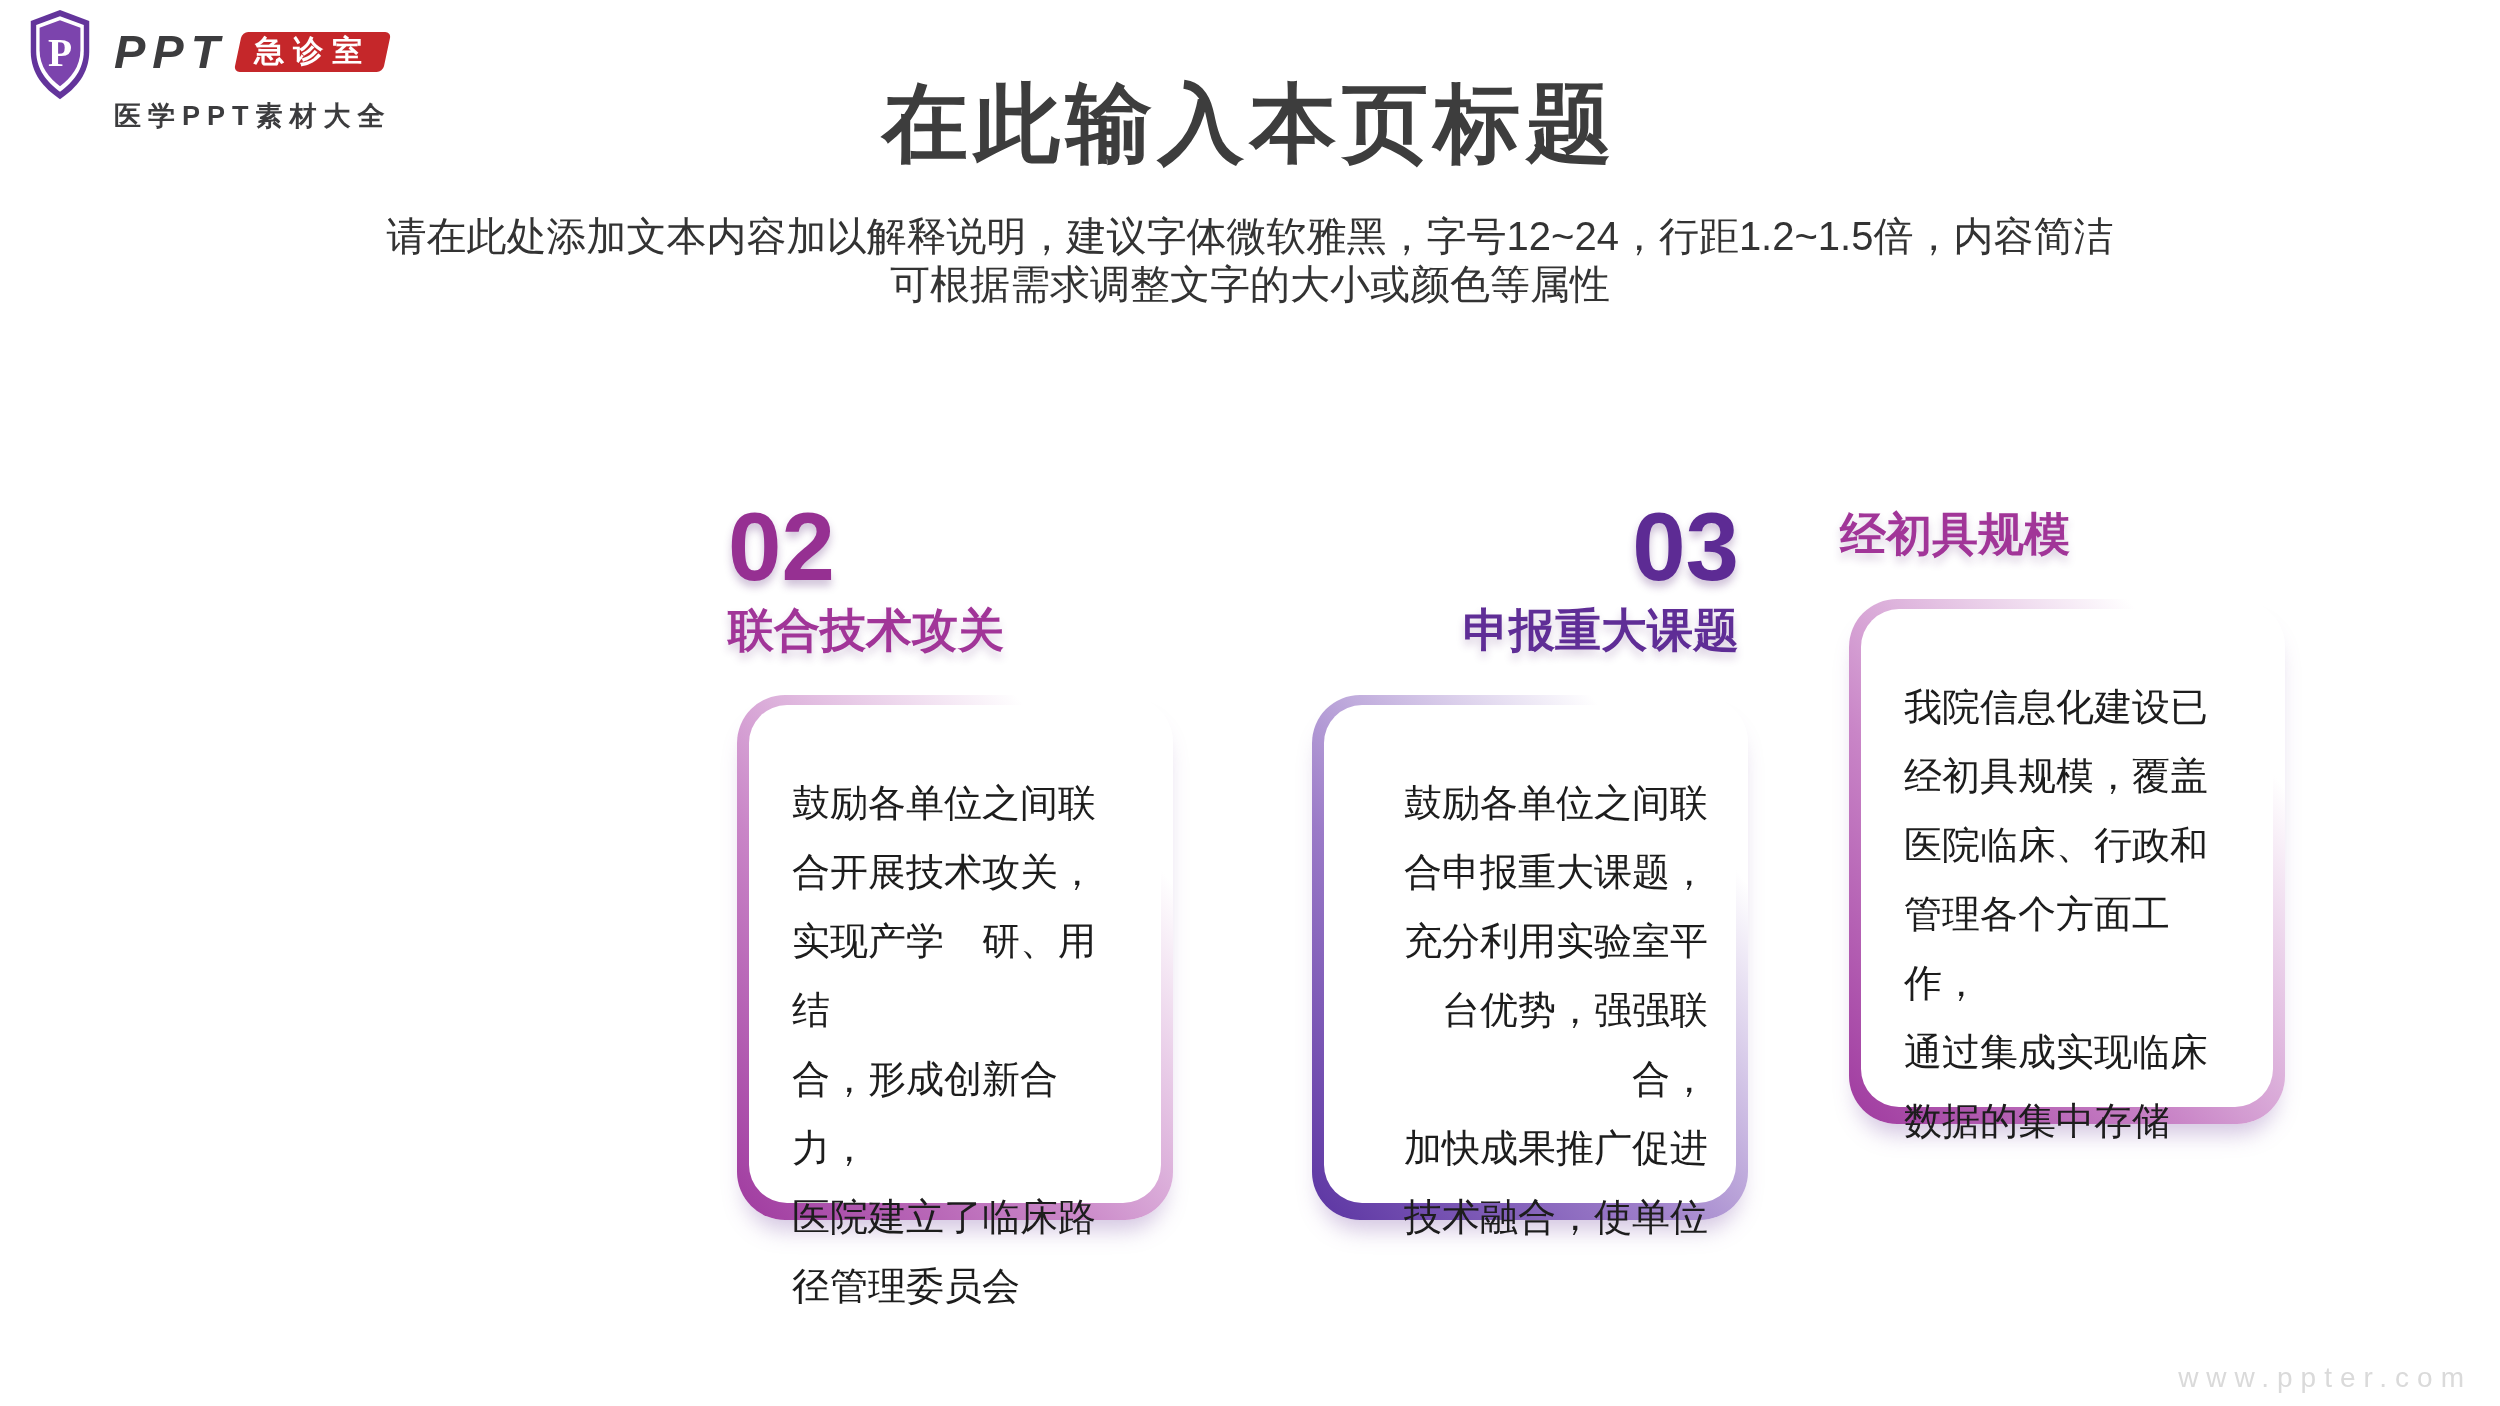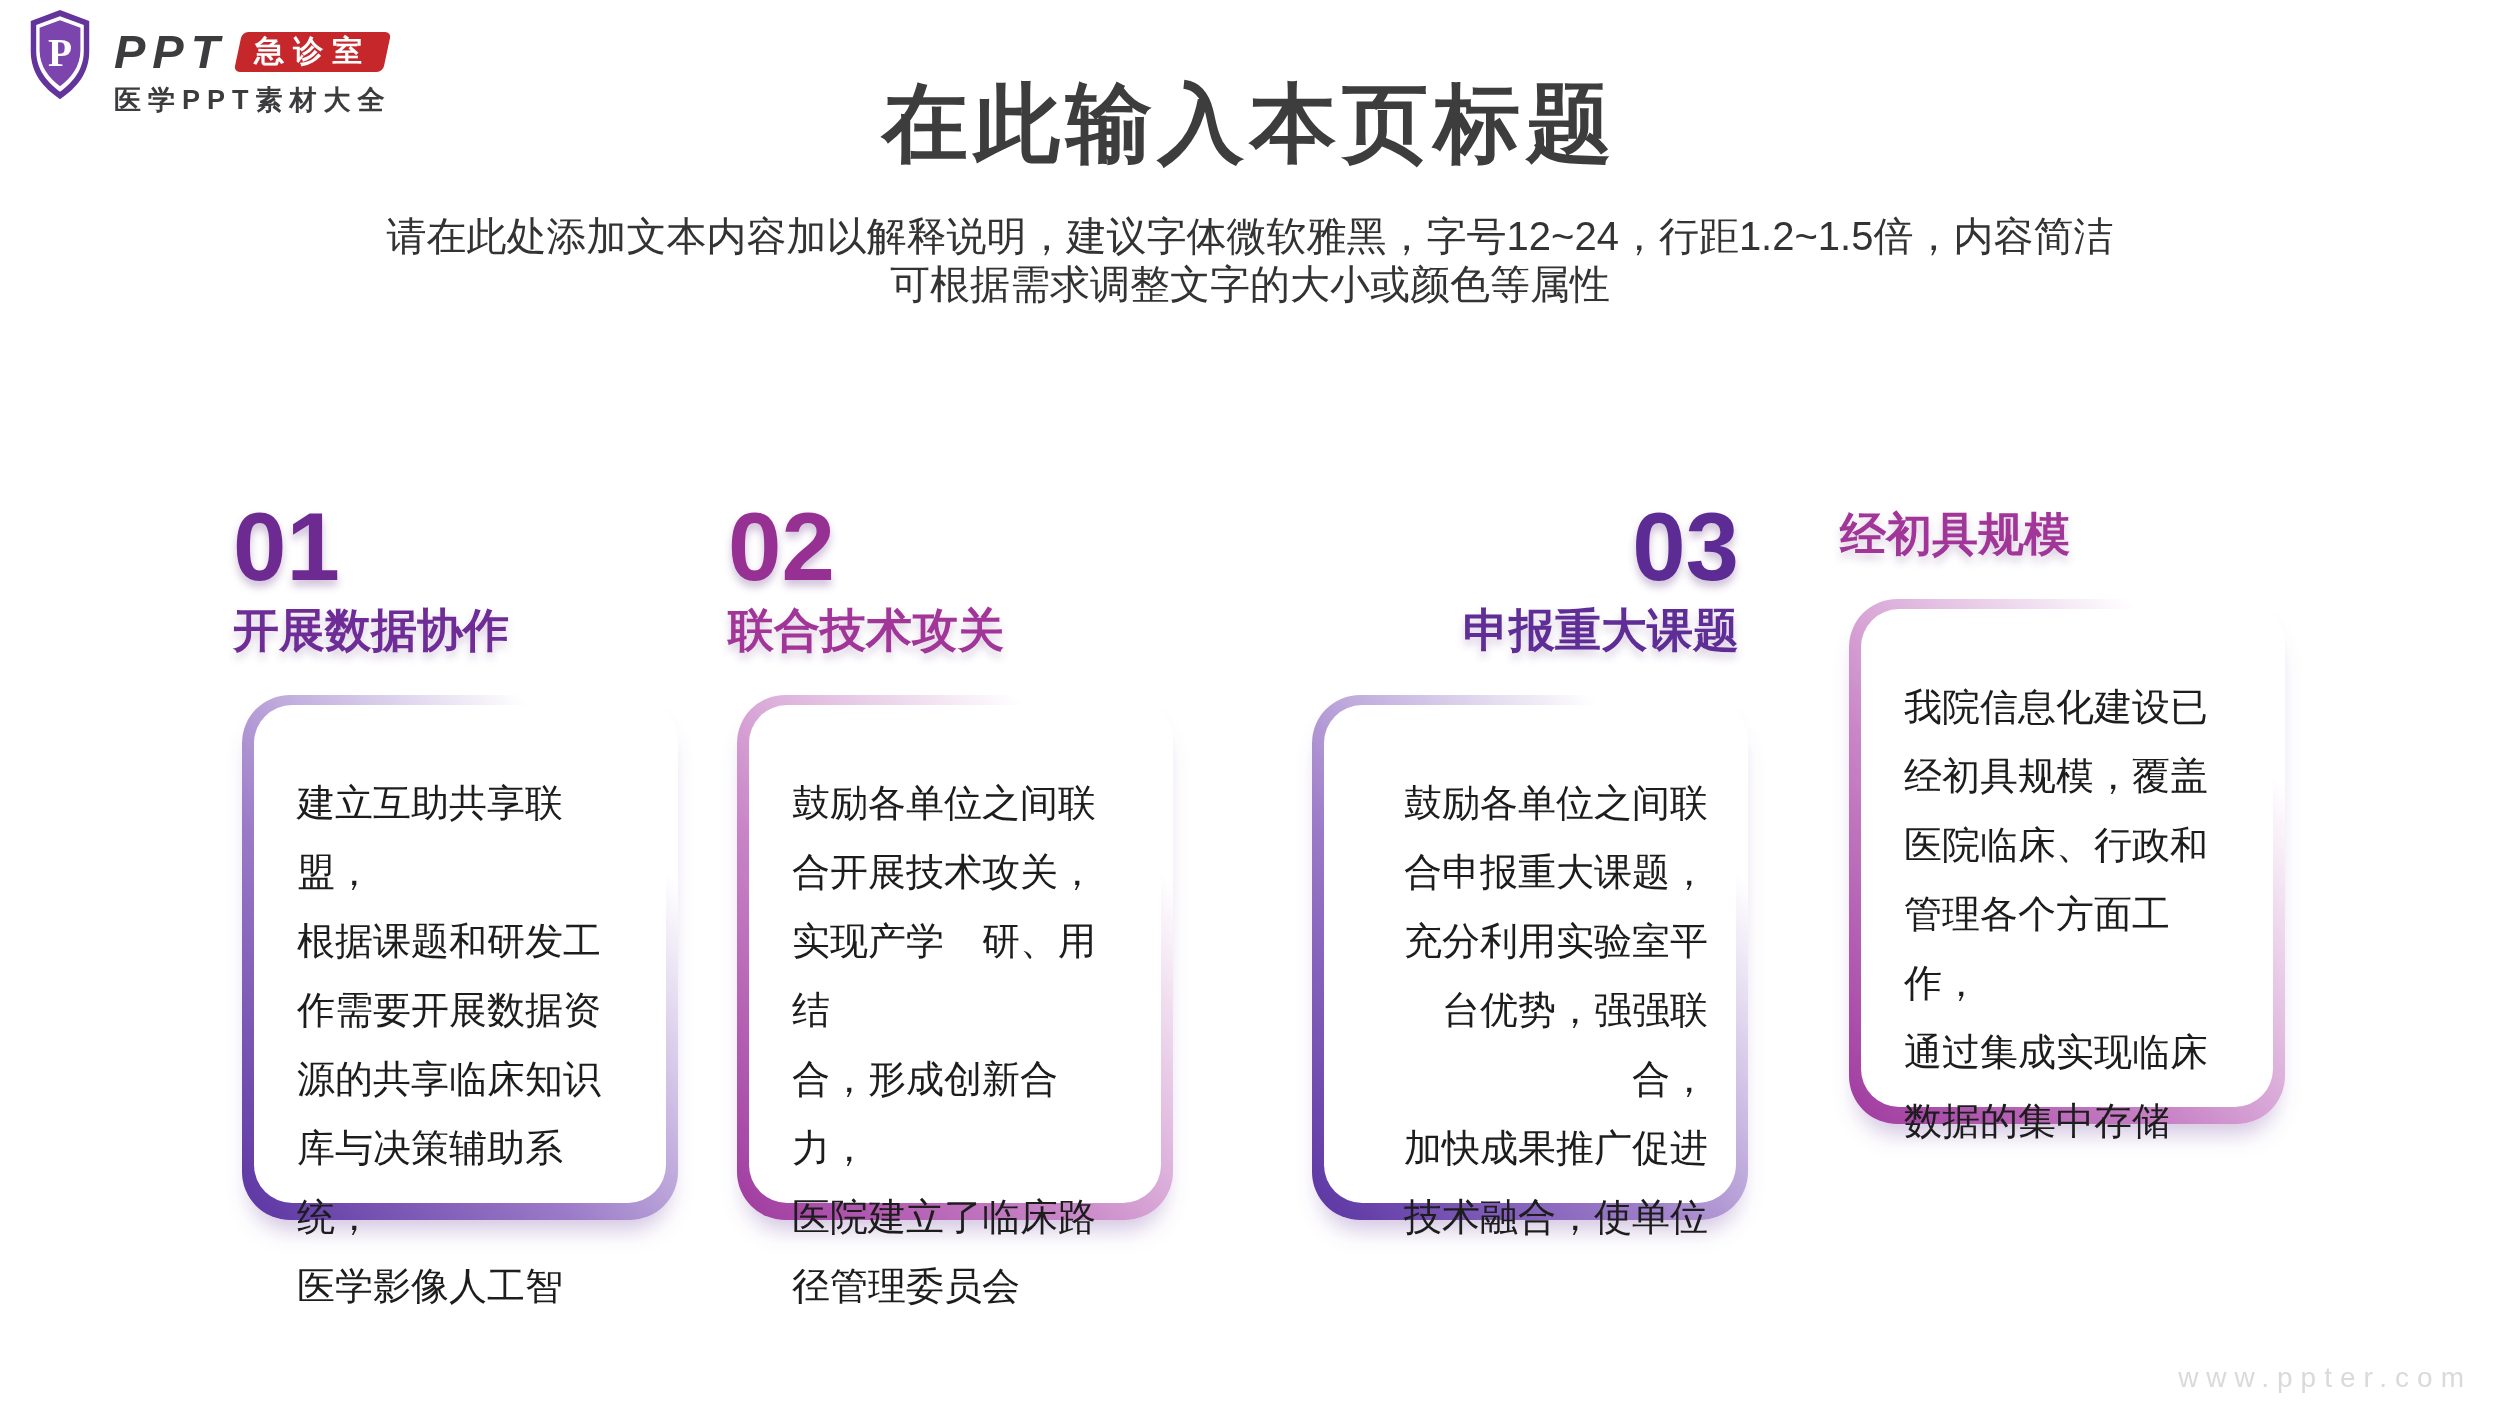--- a/index.html
+++ b/index.html
@@ -25,21 +25,21 @@
     background:#c5272a;
     transform:skewX(-12deg);
     border-radius:6px;
     padding:4px 16px 6px 16px;
   }
   .logo-badge span{
     display:inline-block;transform:skewX(12deg);
     color:#ffffff;font-weight:900;font-size:30px;letter-spacing:9px;line-height:1;
   }
   .logo-tagline{
-    margin-top:12px;
+    margin-top:28px;
     font-size:27px;font-weight:700;color:#3c3c3e;letter-spacing:7px;line-height:1;
   }
 
   
   .page-title{
     position:absolute;top:76px;left:0;width:100%;
     text-align:center;
     font-size:86px;font-weight:900;color:#3d3d3d;
     letter-spacing:6px;line-height:1.1;
   }
@@ -117,34 +117,20 @@
         <span class="logo-badge"><span>急诊室</span></span>
       </div>
       <div class="logo-tagline">医学PPT素材大全</div>
     </div>
   </div>
 
   <div class="page-title">在此输入本页标题</div>
   <div class="page-subtitle">请在此处添加文本内容加以解释说明，建议字体微软雅黑，字号12~24，行距1.2~1.5倍，内容简洁
 可根据需求调整文字的大小或颜色等属性</div>
 
-  <div class="column col-1" style="--num: #6d2a90; --accent: #6e2c97; --g-dark: #5b34a2; --g-mid: #9b7bc8;">
-    <div class="col-number">01</div>
-    <div class="col-heading">开展数据协作</div>
-    <div class="card">
-      <div class="card-inner">
-        <div class="card-body">建立互助共享联盟，
-根据课题和研发工
-作需要开展数据资
-源的共享临床知识
-库与决策辅助系统，
-医学影像人工智</div>
-      </div>
-    </div>
-  </div>
 
   <div class="column col-2" style="--num: #963092; --accent: #a13598; --g-dark: #9f3a9f; --g-mid: #c985c7;">
     <div class="col-number">02</div>
     <div class="col-heading">联合技术攻关</div>
     <div class="card">
       <div class="card-inner">
         <div class="card-body">鼓励各单位之间联
 合开展技术攻关，
 实现产学　研、用结
 合，形成创新合力，

